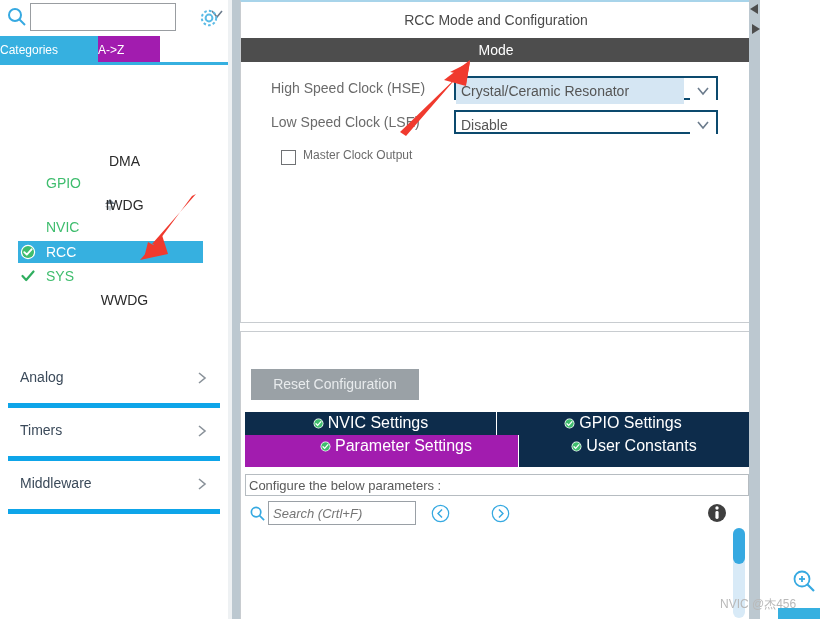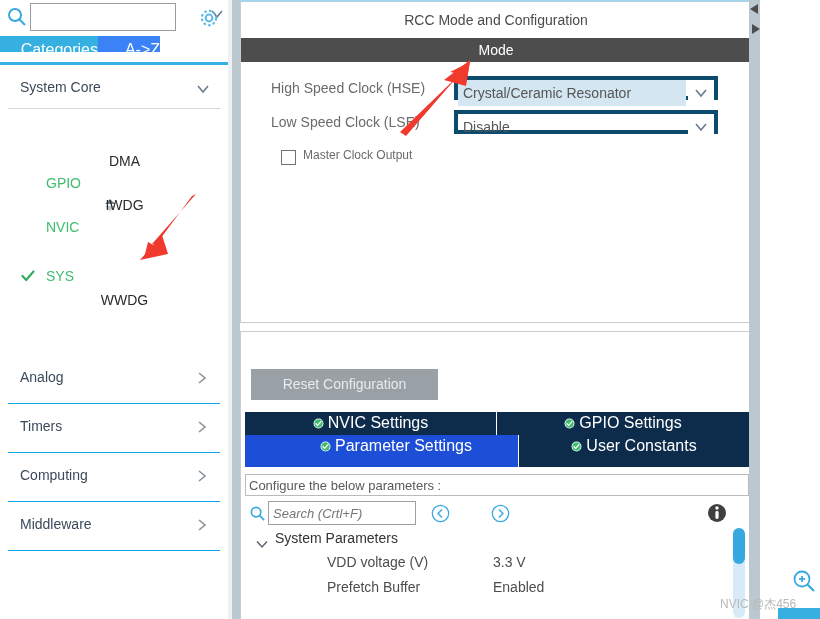--- a/index.html
+++ b/index.html
@@ -58,37 +58,37 @@
 
   #tabbar {
     position: absolute;
     left: 0; top: 36px;
     width: 228px; height: 28px;
     background: #ffffff;
   }
   .cat-tab {
     position: absolute;
     top: 0;
-    height: 16px;
+    height: 28px;
     line-height: 28px;
     color: #ffffff;
-    font-size: 16px;
-    text-align: right;
+    font-size: 12px;
+    text-align: left;
     box-sizing: border-box;
     cursor: default;
   }
   #tab-categories {
     left: 0;
     width: 98px;
     background: #36b0e0;
   }
   #tab-az {
     left: 98px;
     width: 62px;
-    background: #3b82f6;
+    background: #a21caf;
   }
   #tabbar-underline {
     position: absolute;
     left: 0; top: 62px;
     width: 228px; height: 3px;
     background: #36b0e0;
   }
 
   #tree-area {
     position: absolute;
@@ -143,21 +143,21 @@
   .ti-icon {
     position: absolute;
     left: 2px; top: 3px;
     width: 16px; height: 16px;
   }
 
   .cat-row {
     position: relative;
     height: 48px;
     margin: 0 8px;
-    border-bottom: 1px solid #0ea5e9;
+    border-bottom: 5px solid #0ea5e9;
   }
   .cat-row .cat-label {
     position: absolute;
     left: 12px; top: 14px;
     font-size: 14px;
     color: #3b4a5a;
   }
   .cat-row .cat-chevron {
     position: absolute;
     right: 12px; top: 16px;
@@ -215,21 +215,21 @@
   .field-row { position: absolute; left: 0; width: 510px; height: 28px; }
   .field-label {
     position: absolute;
     left: 30px; top: 4px;
     font-size: 14px;
     color: #6b6b6b;
   }
   .combo {
     position: absolute;
     height: 24px;
-    border: 4px solid #0c4a6e;
+    border: 2px solid #0c4a6e;
     background: #ffffff;
     box-sizing: border-box;
   }
   .combo .combo-value {
     position: absolute;
     left: 0; top: 0;
     height: 26px;
     line-height: 26px;
     padding-left: 5px;
     font-size: 14px;
@@ -283,21 +283,21 @@
     width: 510px; height: 24px;
     line-height: 24px;
     text-align: center;
     background: #4d4d4d;
     color: #ffffff;
     font-size: 14px;
   }
   #reset-btn {
     position: absolute;
     left: 10px; top: 37px;
-    width: 187px; height: 31px;
+    width: 168px; height: 31px;
     background: #9aa1a6;
     color: #e8ebed;
     font-size: 14px;
     line-height: 31px;
     text-align: center;
     border: none;
     cursor: default;
   }
 
   .tabrow { position: absolute; left: 4px; width: 504px; height: 22px; }
@@ -306,21 +306,21 @@
     top: 0; height: 32px;
     background: #0d2c4b;
     color: #ffffff;
     font-size: 16px;
     line-height: 22px;
     text-align: center;
     cursor: default;
     border-right: 1px solid #ffffff;
     box-sizing: border-box;
   }
-  .cfg-tab.active { background: #1d4ed8; padding-left: 29px; }
+  .cfg-tab.active { background: #a21caf; padding-left: 29px; }
   .tab-check {
     display: inline-block;
     width: 11px; height: 11px;
     vertical-align: -1px;
     margin-right: 4px;
   }
 
   #configure-note {
     position: absolute;
     left: 4px; top: 142px;
@@ -470,47 +470,49 @@
   </div>
 
   <div id="tabbar">
     <div class="cat-tab" id="tab-categories">Categories</div>
     <div class="cat-tab" id="tab-az">A-&gt;Z</div>
   </div>
   <div id="tabbar-underline"></div>
 
   <div id="tree-area">
 
-    <div class="group-header">
-      <span class="gh-label">System Core</span>
-      <span class="gh-chevron">
-        <svg width="14" height="14" viewBox="0 0 14 14">
-          <polyline points="2,4 7,10 12,4" fill="none" stroke="#6b7b8c" stroke-width="1.6"></polyline>
-        </svg>
-      </span>
-    </div>
 
     <span id="spinner-glyph">
       <svg width="14" height="16" viewBox="0 0 14 16">
         <polygon points="7,2 12,7 2,7" fill="#6e7a86"></polygon>
         <polygon points="7,14 12,9 2,9" fill="#c2c8ce"></polygon>
       </svg>
     </span>
 
     <div class="tree-item plain" style="top:80px">
       <span>DMA</span>
     </div>
     <div class="tree-item green" style="top:102px">
       <span>GPIO</span>
     </div>
     <div class="tree-item plain" style="top:124px">
       <span>IWDG</span>
     </div>
     <div class="tree-item green" style="top:146px">
       <span>NVIC</span>
+    </div>
+    <div class="tree-item selected" style="top:171px">
+      <span class="ti-icon">
+        <svg width="16" height="16" viewBox="0 0 16 16">
+          <circle cx="8" cy="8" r="7.2" fill="#ffffff"></circle>
+          <circle cx="8" cy="8" r="6" fill="#3fbd6e"></circle>
+          <polyline points="4.3,8.2 6.8,10.7 11.6,5.3" fill="none" stroke="#ffffff" stroke-width="1.9" stroke-linecap="round" stroke-linejoin="round"></polyline>
+        </svg>
+      </span>
+      <span>RCC</span>
     </div>
     <div class="tree-item green" style="top:195px">
       <span class="ti-icon">
         <svg width="16" height="16" viewBox="0 0 16 16">
           <polyline points="2.5,8 6.2,12 13.5,3.5" fill="none" stroke="#2fae5f" stroke-width="2.2" stroke-linecap="round" stroke-linejoin="round"></polyline>
         </svg>
       </span>
       <span>SYS</span>
     </div>
     <div class="tree-item plain" style="top:219px">
@@ -521,28 +523,20 @@
       <div class="cat-row">
         <span class="cat-label">Analog</span>
         <span class="cat-chevron">
           <svg width="12" height="14" viewBox="0 0 12 14">
               <polyline points="3,2 9,7 3,12" fill="none" stroke="#8a929a" stroke-width="1.6"></polyline>
             </svg>
         </span>
       </div>
       <div class="cat-row">
         <span class="cat-label">Timers</span>
-        <span class="cat-chevron">
-          <svg width="12" height="14" viewBox="0 0 12 14">
-              <polyline points="3,2 9,7 3,12" fill="none" stroke="#8a929a" stroke-width="1.6"></polyline>
-            </svg>
-        </span>
-      </div>
-      <div class="cat-row">
-        <span class="cat-label">Computing</span>
         <span class="cat-chevron">
           <svg width="12" height="14" viewBox="0 0 12 14">
               <polyline points="3,2 9,7 3,12" fill="none" stroke="#8a929a" stroke-width="1.6"></polyline>
             </svg>
         </span>
       </div>
       <div class="cat-row">
         <span class="cat-label">Middleware</span>
         <span class="cat-chevron">
           <svg width="12" height="14" viewBox="0 0 12 14">
@@ -665,37 +659,20 @@
       </span>
       <span id="info-icon">
         <svg width="20" height="20" viewBox="0 0 20 20">
           <circle cx="10" cy="10" r="9" fill="#3f3f3f"></circle>
           <circle cx="10" cy="5" r="1.7" fill="#ffffff"></circle>
           <rect x="8.4" y="8" width="3.2" height="8" rx="1.4" fill="#ffffff"></rect>
         </svg>
       </span>
     </div>
 
-    <div id="param-tree">
-      <span id="group-toggle">
-        <svg width="14" height="14" viewBox="0 0 14 14">
-            <polyline points="2,4.5 7,10 12,4.5" fill="none" stroke="#5a6672" stroke-width="1.5"></polyline>
-          </svg>
-      </span>
-      <span id="group-label">System Parameters</span>
-
-      <div class="param-row" style="top:24px">
-        <span class="param-name">VDD voltage (V)</span>
-        <span class="param-value">3.3 V</span>
-      </div>
-      <div class="param-row" style="top:49px">
-        <span class="param-name">Prefetch Buffer</span>
-        <span class="param-value">Enabled</span>
-      </div>
-    </div>
 
     <div id="param-scrollbar">
       <div id="param-scroll-thumb"></div>
     </div>
   </div>
 </div>
 
 <div id="right-splitter"></div>
 <span id="collapse-up">
   <svg width="11" height="14" viewBox="0 0 11 14">

